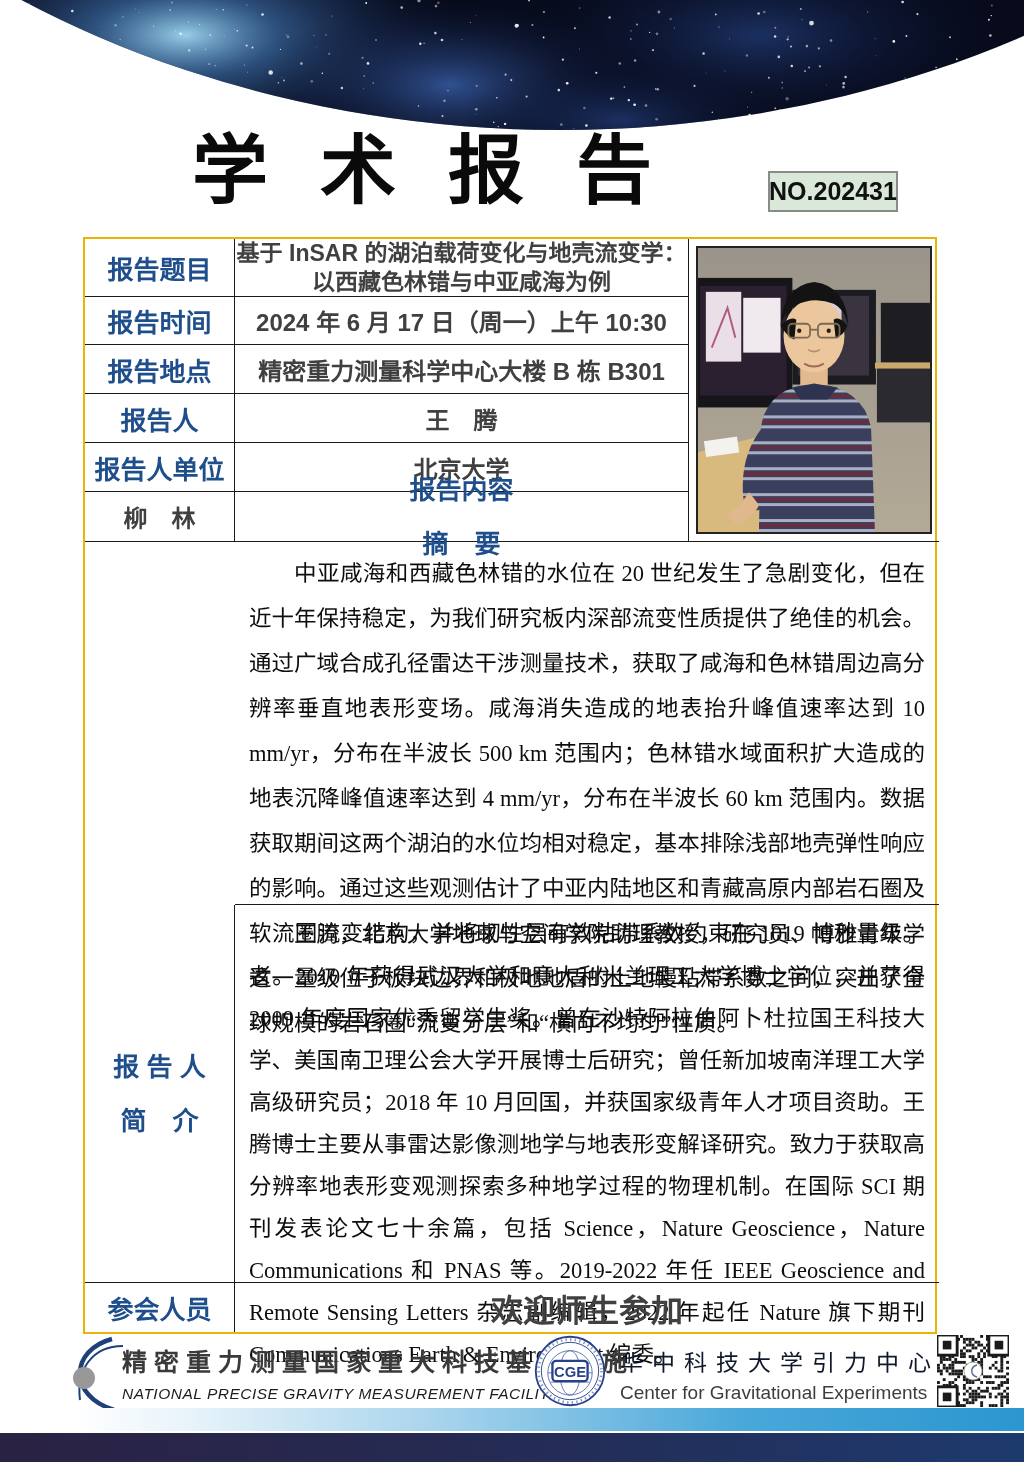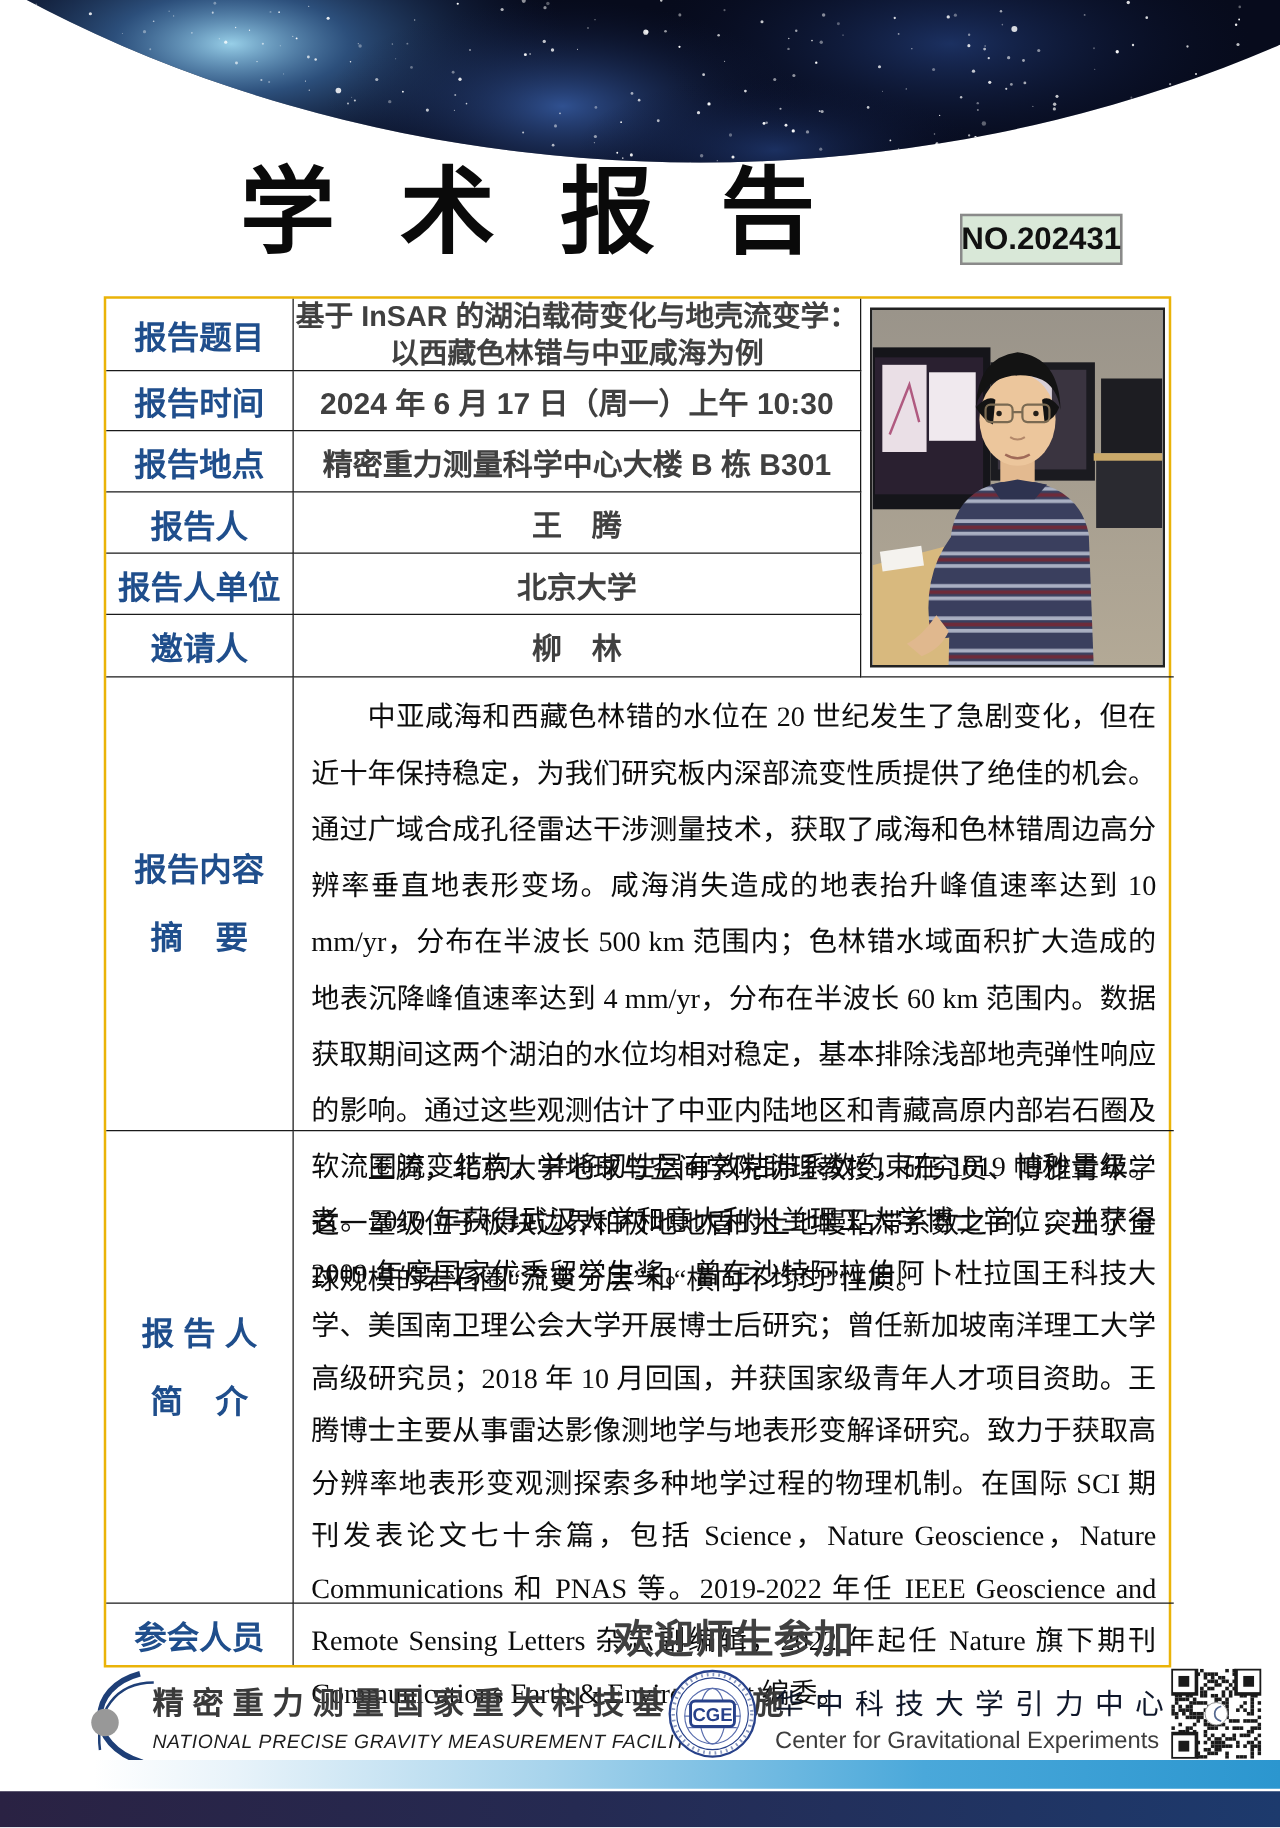--- a/index.html
+++ b/index.html
@@ -423,21 +423,20 @@
 
     <div class="cell lbl">报告地点</div>
     <div class="cell val">精密重力测量科学中心大楼 B 栋 B301</div>
 
     <div class="cell lbl">报告人</div>
     <div class="cell val">王　腾</div>
 
     <div class="cell lbl">报告人单位</div>
     <div class="cell val">北京大学</div>
 
-    <div class="cell lbl">邀请人</div>
     <div class="cell val">柳　林</div>
 
     <div class="cell lbl lbl2">
       <span>报告内容</span>
       <span>摘　要</span>
     </div>
     <div class="cell body-cell abstract-body last-col">
       <p>中亚咸海和西藏色林错的水位在 20 世纪发生了急剧变化，但在近十年保持稳定，为我们研究板内深部流变性质提供了绝佳的机会。通过广域合成孔径雷达干涉测量技术，获取了咸海和色林错周边高分辨率垂直地表形变场。咸海消失造成的地表抬升峰值速率达到 10 mm/yr，分布在半波长 500 km 范围内；色林错水域面积扩大造成的地表沉降峰值速率达到 4 mm/yr，分布在半波长 60 km 范围内。数据获取期间这两个湖泊的水位均相对稳定，基本排除浅部地壳弹性响应的影响。通过这些观测估计了中亚内陆地区和青藏高原内部岩石圈及软流圈流变结构，并将韧性层有效粘滞系数约束在 1019 帕秒量级。这一量级位于板块边界和极地地盾的上地幔粘滞系数之间，突出了全球规模的岩石圈“流变分层”和“横向不均匀”性质。</p>
     </div>
 

